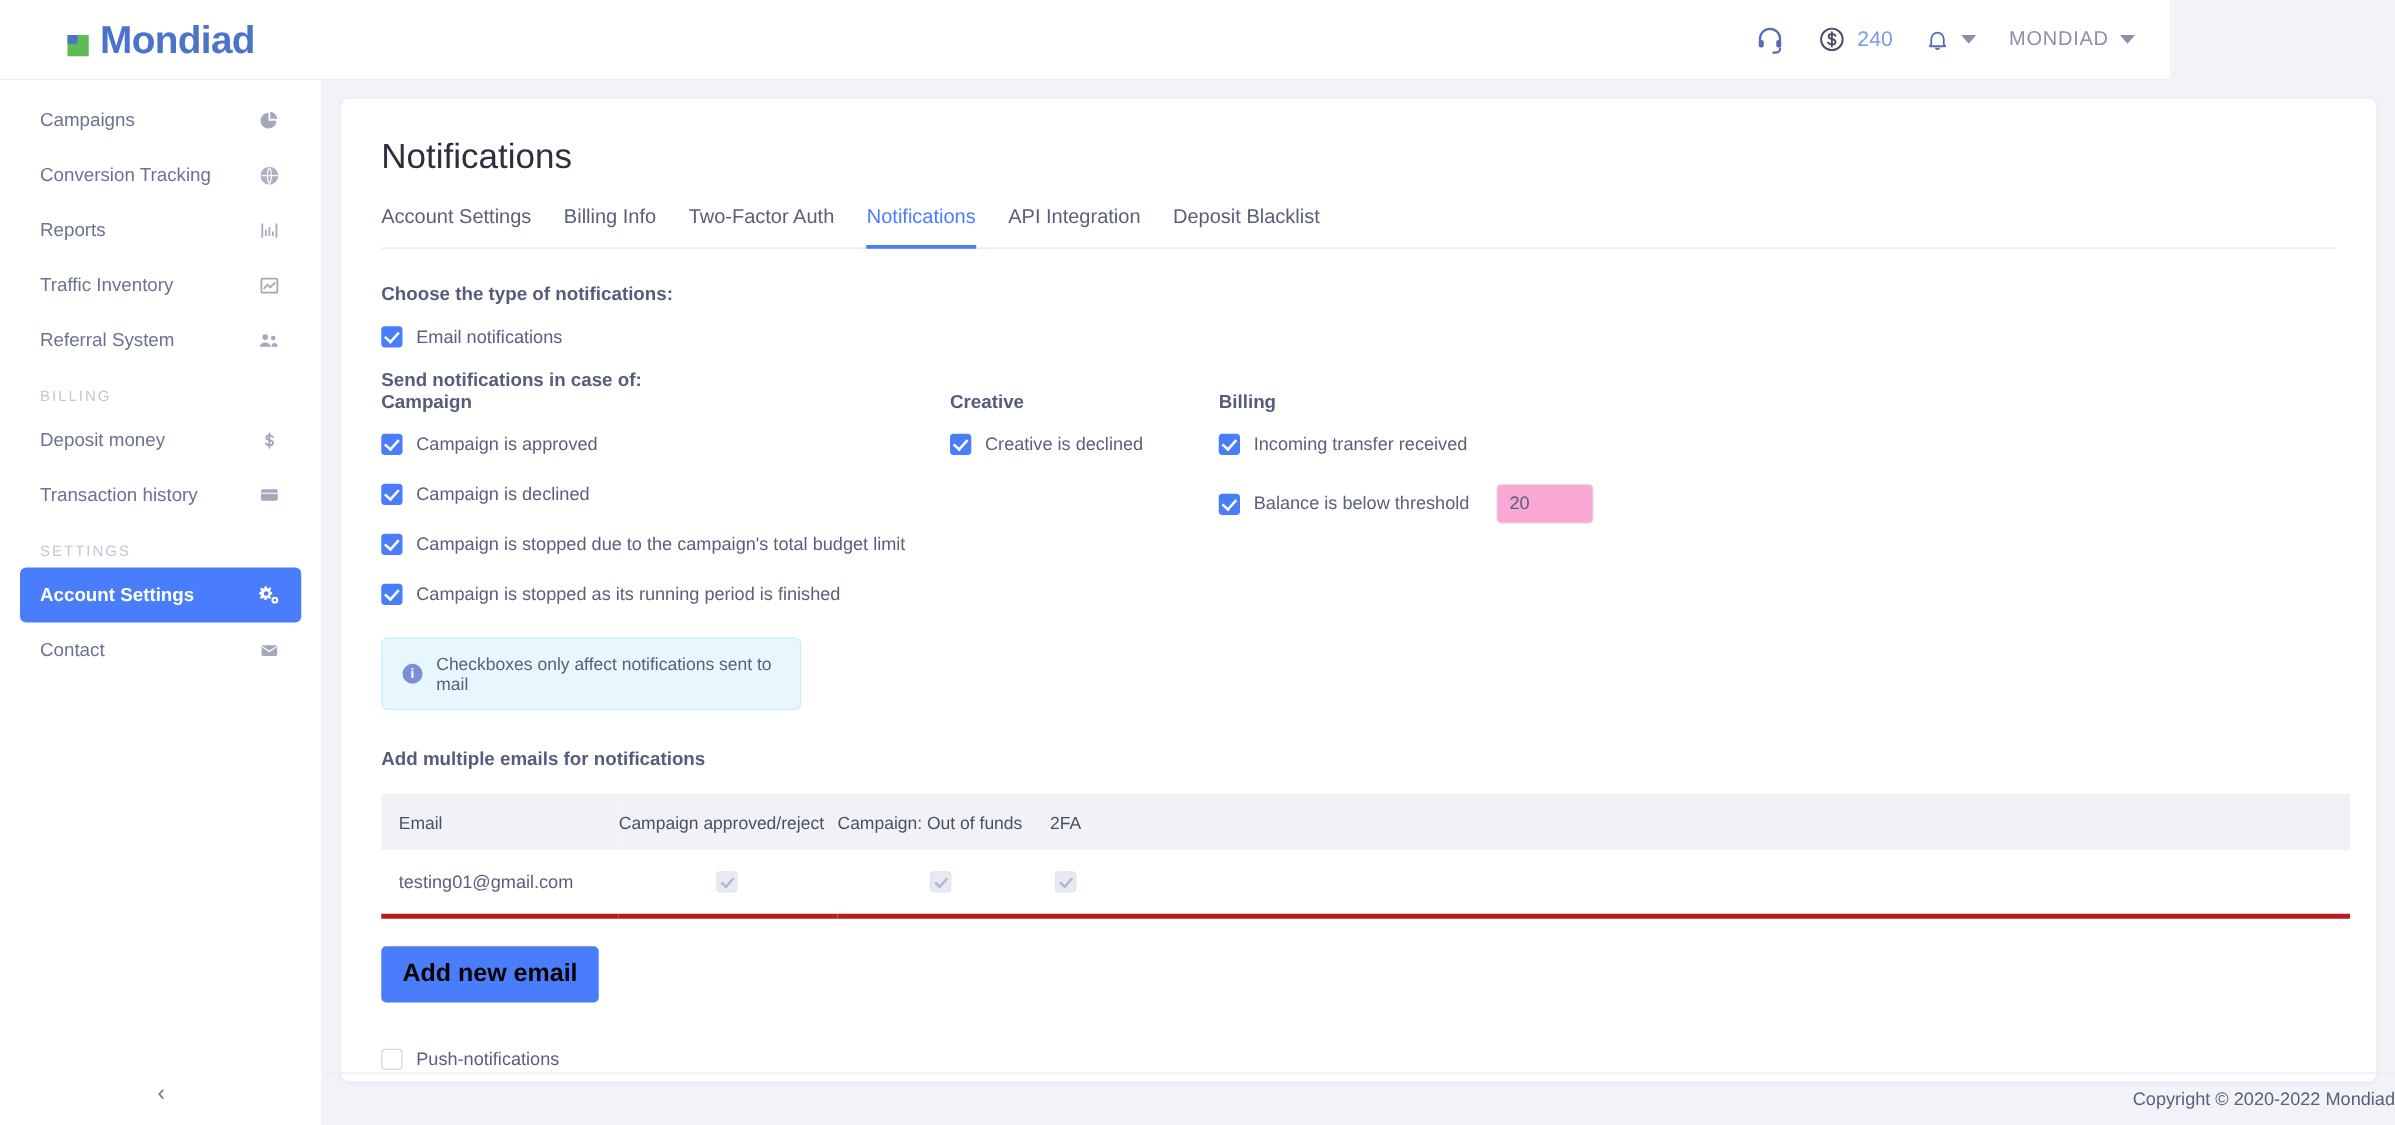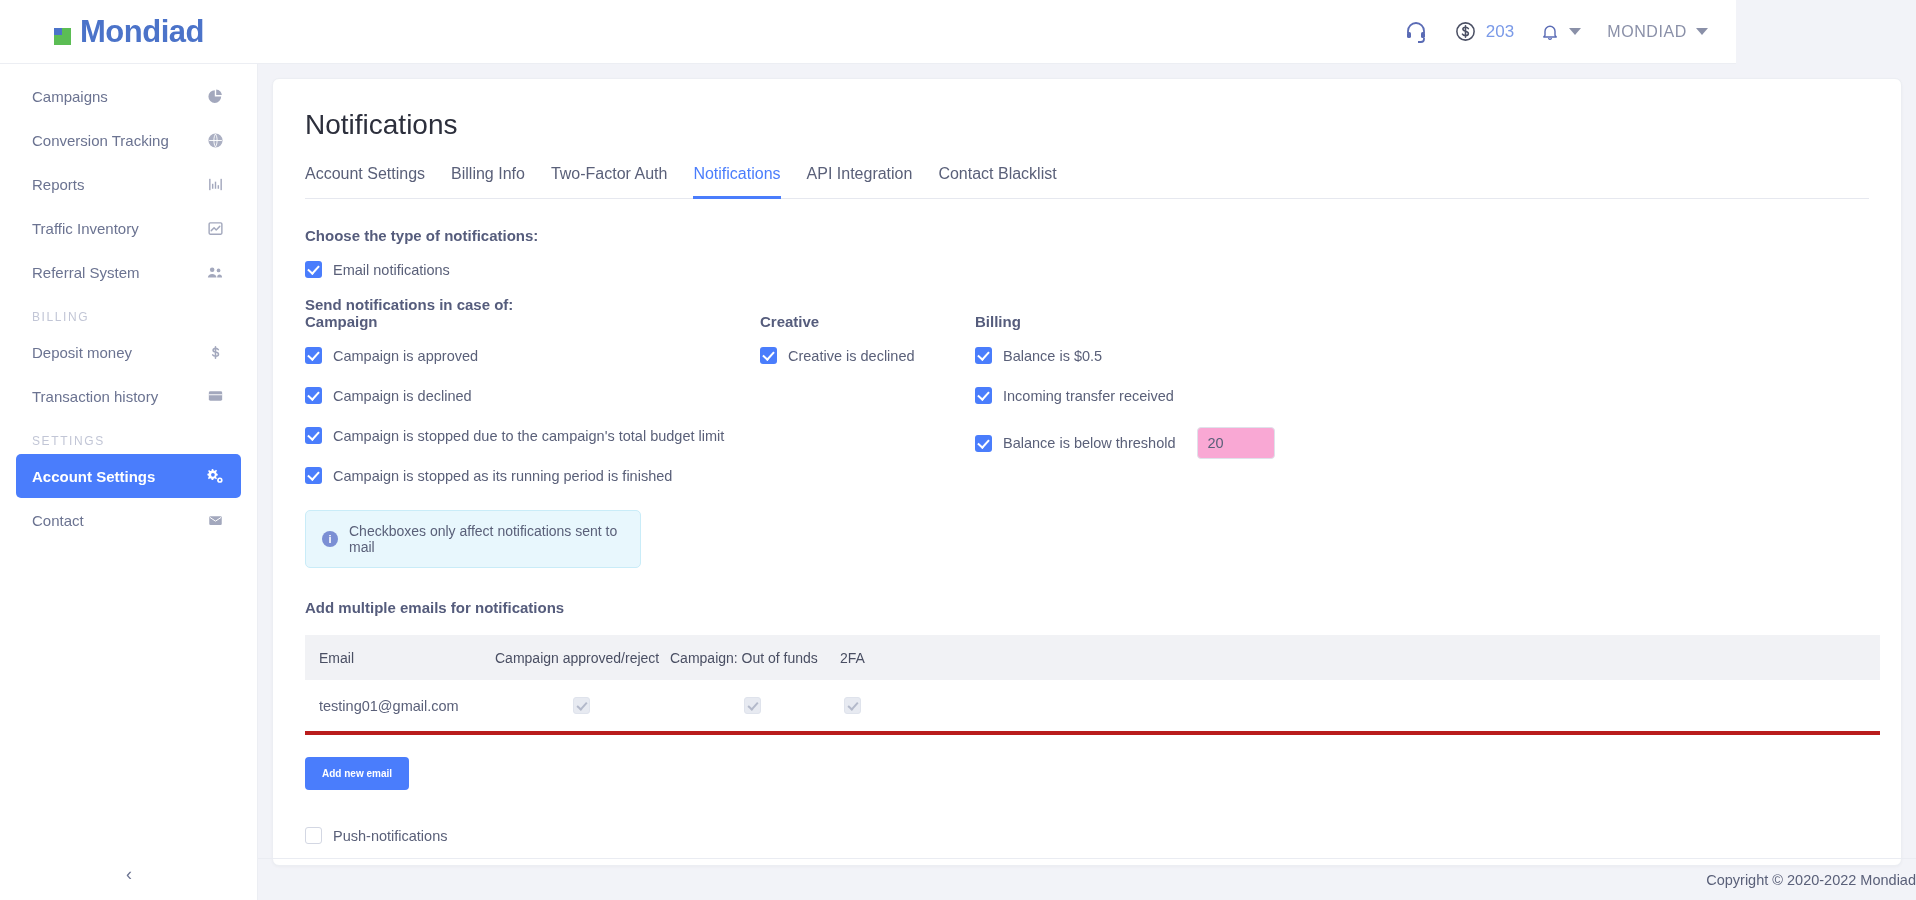--- a/index.html
+++ b/index.html
@@ -88,22 +88,22 @@
   table.emails th {
     background: #f1f2f5; font-size: 14px; color: #4a4f63; font-weight: normal;
     text-align: left; padding: 14px 0 14px 0; height: 45px;
   }
   table.emails th:first-child { padding-left: 14px; }
   table.emails td { font-size: 14.5px; color: #5a6079; padding: 17px 0; border-bottom: 4px solid #b91c1c; }
   table.emails td:first-child { padding-left: 14px; }
   .colw1 { width: 190px; } .colw2 { width: 175px; } .colw3 { width: 170px; } .colw4 { width: 100px; }
   .cellcb { display: flex; }
   .btn-add {
-    margin-top: 22px; background: #4a7dfc; color: #ffffff; border: none; border-radius: 4px;
-    font-size: 10px; font-weight: bold; padding: 11px 17px; cursor: pointer;
+    margin-top: 22px; background: #4a7dfc; color: #000000; border: none; border-radius: 4px;
+    font-size: 20px; font-weight: bold; padding: 11px 17px; cursor: pointer;
     font-family: "Liberation Sans", sans-serif;
   }
   .push-row { margin-top: 37px; }
   
   .footer {
     position: absolute; left: 258px; bottom: 0; width: 1658px; height: 42px;
     display: flex; align-items: center; justify-content: flex-end;
     font-size: 14.5px; color: #5a6079; border-top: 1px solid #eaecf2;
   }
 </style>
@@ -125,21 +125,21 @@
         <rect x="3" y="12" width="4" height="6" rx="1.6" fill="#5a6bb5" stroke="none"></rect>
         <rect x="17" y="12" width="4" height="6" rx="1.6" fill="#5a6bb5" stroke="none"></rect>
         <path d="M20 18v1a3 3 0 0 1-3 3h-3"></path>
       </svg>
     </span>
     <span class="tb-item">
       <svg width="23" height="23" viewBox="0 0 24 24" fill="none" stroke="#4a4f63" stroke-width="1.6">
         <circle cx="12" cy="12" r="9"></circle>
         <path d="M15 9c-.6-1-1.7-1.5-3-1.5-1.6 0-2.7.8-2.7 2 0 1.3 1.1 1.8 2.7 2.2 1.8.4 3 1 3 2.4 0 1.3-1.2 2.2-3 2.2-1.4 0-2.6-.6-3.2-1.6M12 6v12" stroke-linecap="round"></path>
       </svg>
-      <span class="balance-num">203</span>
+      <span class="balance-num">240</span>
     </span>
     <span class="tb-item">
       <svg width="20" height="22" viewBox="0 0 24 24" fill="none" stroke="#5a6bb5" stroke-width="1.7">
         <path d="M18 16V11a6 6 0 1 0-12 0v5l-1.5 2h15L18 16z" stroke-linejoin="round"></path>
         <path d="M10.5 20a1.8 1.8 0 0 0 3 0" stroke-linecap="round"></path>
       </svg>
       <span class="caret"></span>
     </span>
     <span class="tb-item">
       <span class="user-name">MONDIAD</span>
@@ -249,21 +249,21 @@
 
 <div class="card">
   <div class="page-title">Notifications</div>
 
   <div class="tabs">
     <div class="tab">Account Settings</div>
     <div class="tab">Billing Info</div>
     <div class="tab">Two-Factor Auth</div>
     <div class="tab active">Notifications</div>
     <div class="tab">API Integration</div>
-    <div class="tab">Contact Blacklist</div>
+    <div class="tab">Deposit Blacklist</div>
   </div>
 
   <div class="sec-head">Choose the type of notifications:</div>
 
   <div class="cbrow" style="margin-top:17px">
     <span class="cb on"></span>
     <span class="cb-label">Email notifications</span>
   </div>
 
   <div class="sec-head" style="margin-top:18px">Send notifications in case of:</div>
@@ -298,24 +298,20 @@
         <div class="cbrow">
           <span class="cb on"></span>
           <span class="cb-label">Creative is declined</span>
         </div>
       </div>
     </div>
 
     <div class="col-billing">
       <div class="col-head">Billing</div>
       <div class="cb-list">
-        <div class="cbrow">
-          <span class="cb on"></span>
-          <span class="cb-label">Balance is $0.5</span>
-        </div>
         <div class="cbrow">
           <span class="cb on"></span>
           <span class="cb-label">Incoming transfer received</span>
         </div>
         <div class="cbrow">
           <span class="cb on"></span>
           <span class="cb-label">Balance is below threshold</span>
           <input class="thresh-input" type="text" value="20" style="">
         </div>
       </div>

